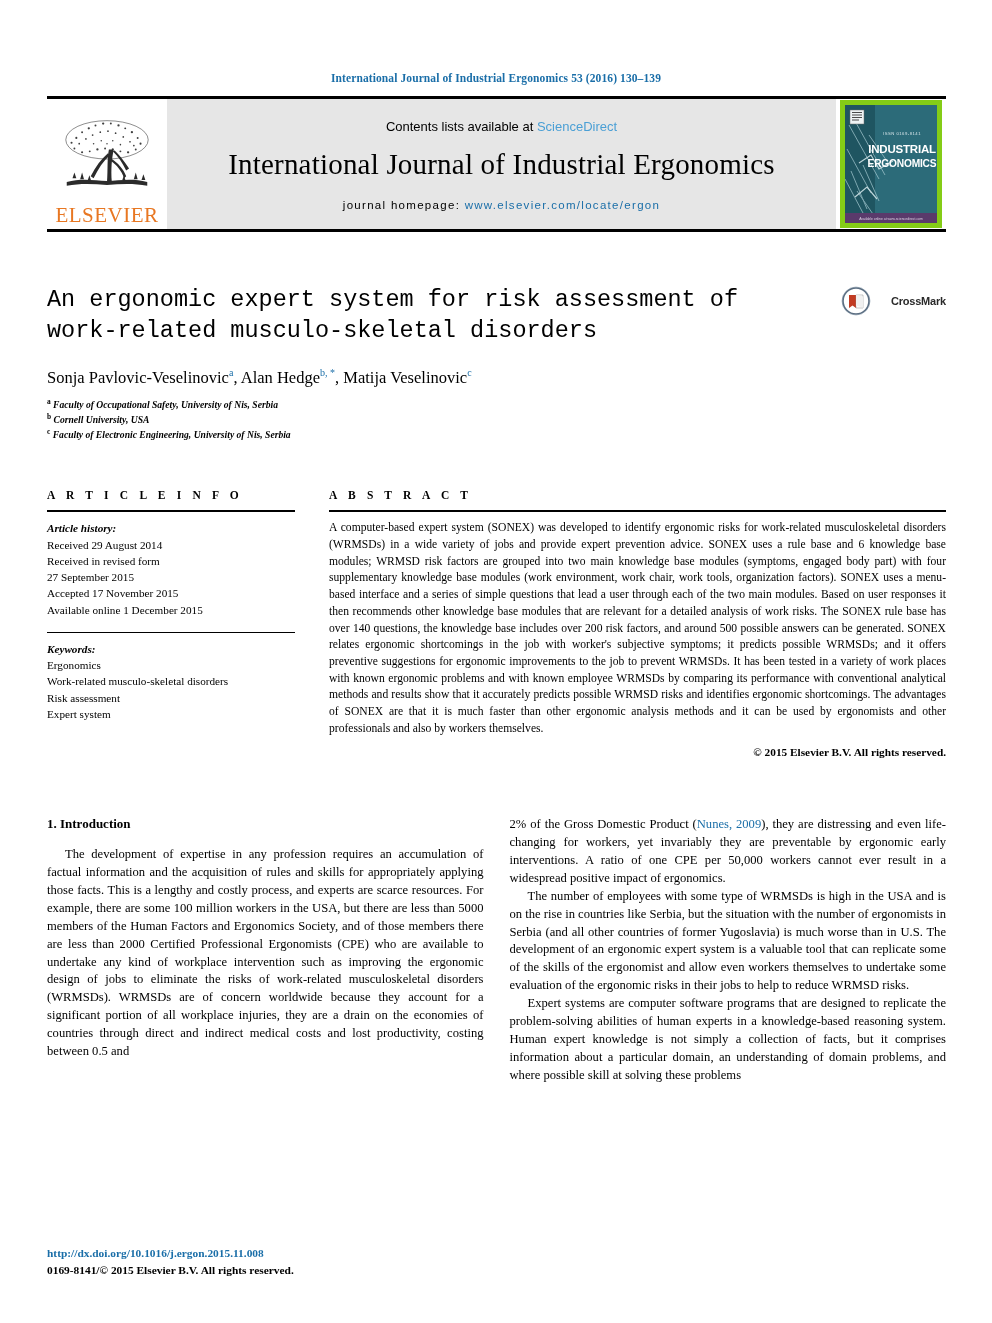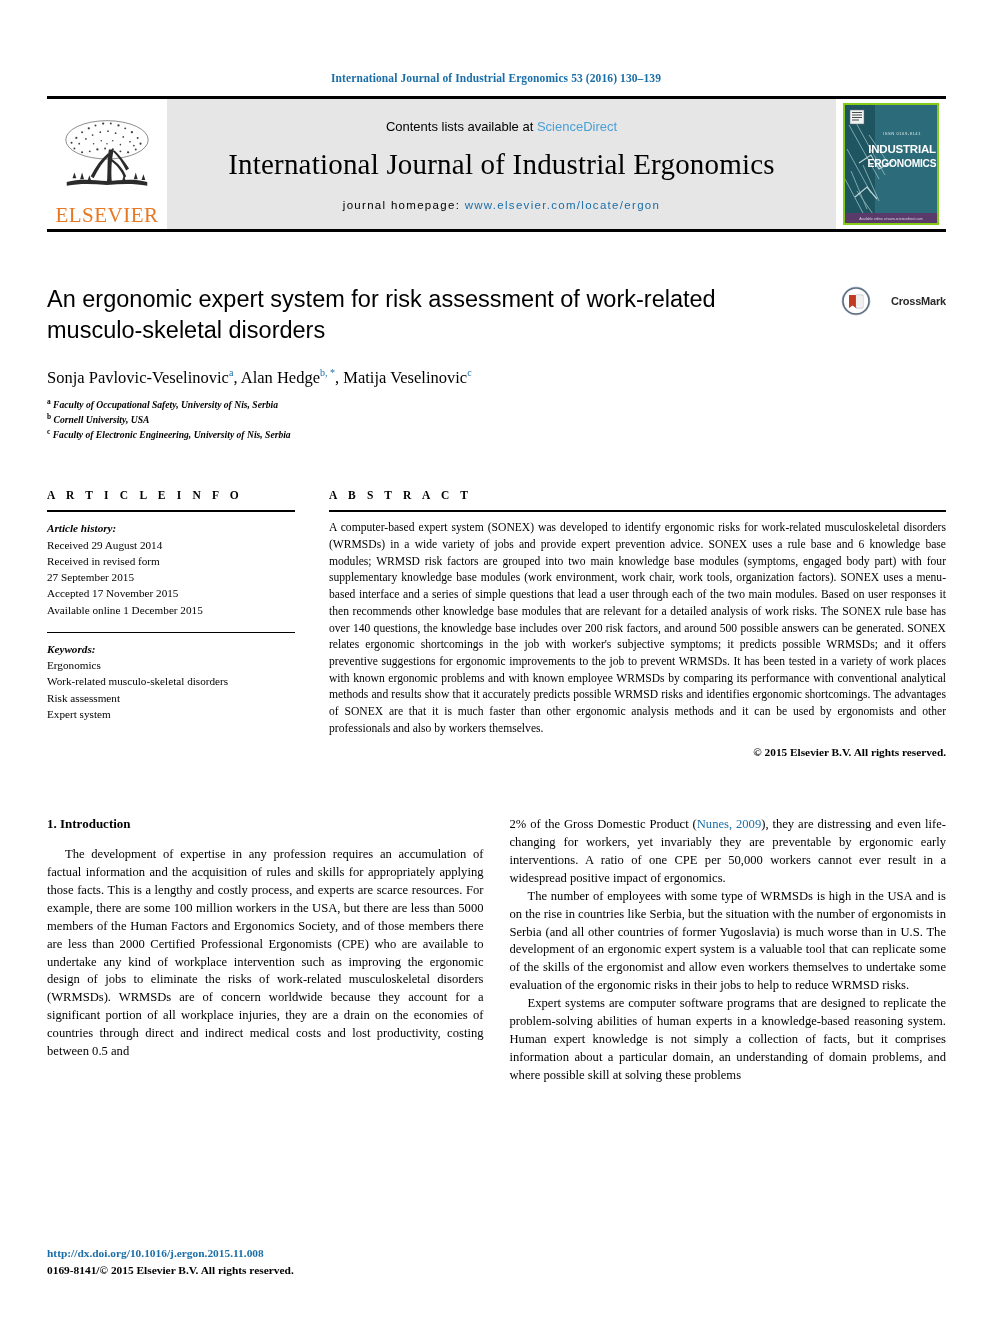--- a/index.html
+++ b/index.html
@@ -104,33 +104,33 @@
     width: 110px;
     flex: 0 0 110px;
     display: flex;
     align-items: center;
     justify-content: center;
     background: #fff;
   }
   .cover-thumb {
     width: 92px;
     height: 118px;
-    border: 2px solid #84cc16;
+    border: 5px solid #84cc16;
     position: relative;
     overflow: hidden;
     background: #2f6f7e;
   }
 
   
   .title-area {
     margin: 52px 46px 0 47px;
     position: relative;
   }
   .paper-title {
-    font-family: Liberation Sans, sans-serif;
+    font-family: Liberation Mono, monospace;
     font-size: 23.5px;
     line-height: 1.33;
     color: #000;
     max-width: 720px;
     font-weight: normal;
     margin: 0;
   }
   .authors {
     font-family: "Liberation Serif", serif;
     font-size: 16.5px;

